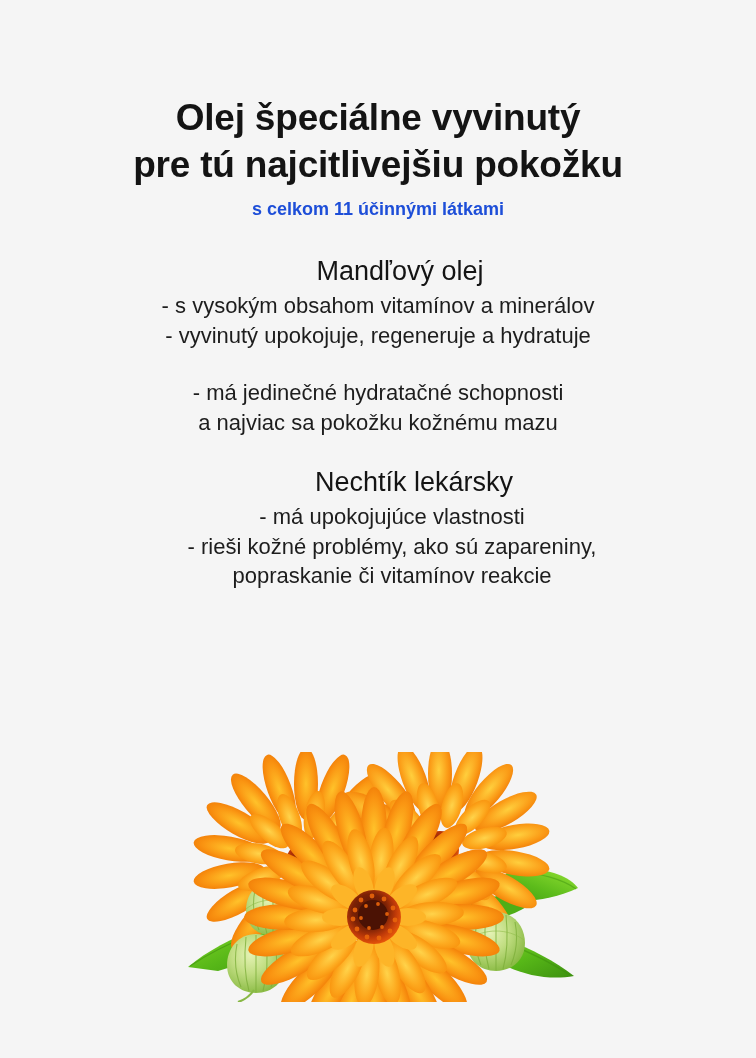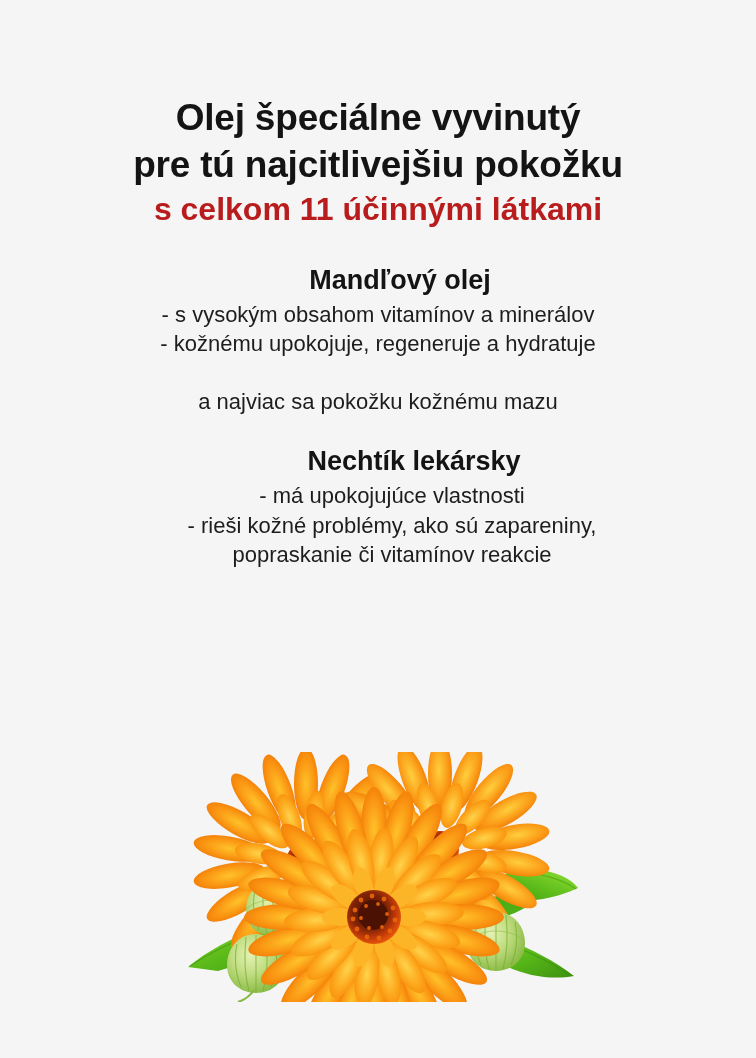--- a/index.html
+++ b/index.html
@@ -35,45 +35,45 @@
   .headline-line {
     display: block;
     font-size: 37px;
     font-weight: bold;
     letter-spacing: -0.2px;
     color: #141414;
     line-height: 1.28;
   }
   .subhead {
     display: block;
-    font-size: 32px;
+    font-size: 18px;
     font-weight: bold;
-    color: #b91c1c;
-    margin-top: 0;
+    color: #1d4ed8;
+    margin-top: 9px;
     line-height: 1.25;
   }
 
   
   .ingredients {
     margin-top: 34px;
     text-align: center;
     width: 100%;
   }
   .ingredient {
     text-align: center;
     margin-bottom: 28px;
   }
   .ingredient:last-child {
     margin-bottom: 0;
     margin-left: 28px;
   }
   .ingredient-name {
     display: block;
     font-size: 27px;
-    font-weight: bold;
+    font-weight: normal;
     color: #141414;
     line-height: 1.3;
     margin-bottom: 2px;
     padding-left: 44px;
   }
   .ingredient-line {
     display: block;
     font-size: 22px;
     font-weight: normal;
     color: #1d1d1d;
@@ -104,24 +104,25 @@
     <span class="headline-line">Olej špeciálne vyvinutý</span>
     <span class="headline-line">pre tú najcitlivejšiu pokožku</span>
     <span class="subhead">s celkom 11 účinnými látkami</span>
   </div>
 
   <div class="ingredients">
 
     <div class="ingredient">
       <span class="ingredient-name">Mandľový olej</span>
       <span class="ingredient-line">- s vysokým obsahom vitamínov a minerálov</span>
-      <span class="ingredient-line">- kožnému upokojuje, regeneruje a hydratuje</span>
+      <span class="ingredient-line">- vyvinutý upokojuje, regeneruje a hydratuje</span>
     </div>
 
     <div class="ingredient">
+      <span class="ingredient-line">- má jedinečné hydratačné schopnosti</span>
       <span class="ingredient-line">a najviac sa pokožku kožnému mazu</span>
     </div>
 
     <div class="ingredient">
       <span class="ingredient-name">Nechtík lekársky</span>
       <span class="ingredient-line">- má upokojujúce vlastnosti</span>
       <span class="ingredient-line">- rieši kožné problémy, ako sú zapareniny,</span>
       <span class="ingredient-line">popraskanie či vitamínov reakcie</span>
     </div>
 

